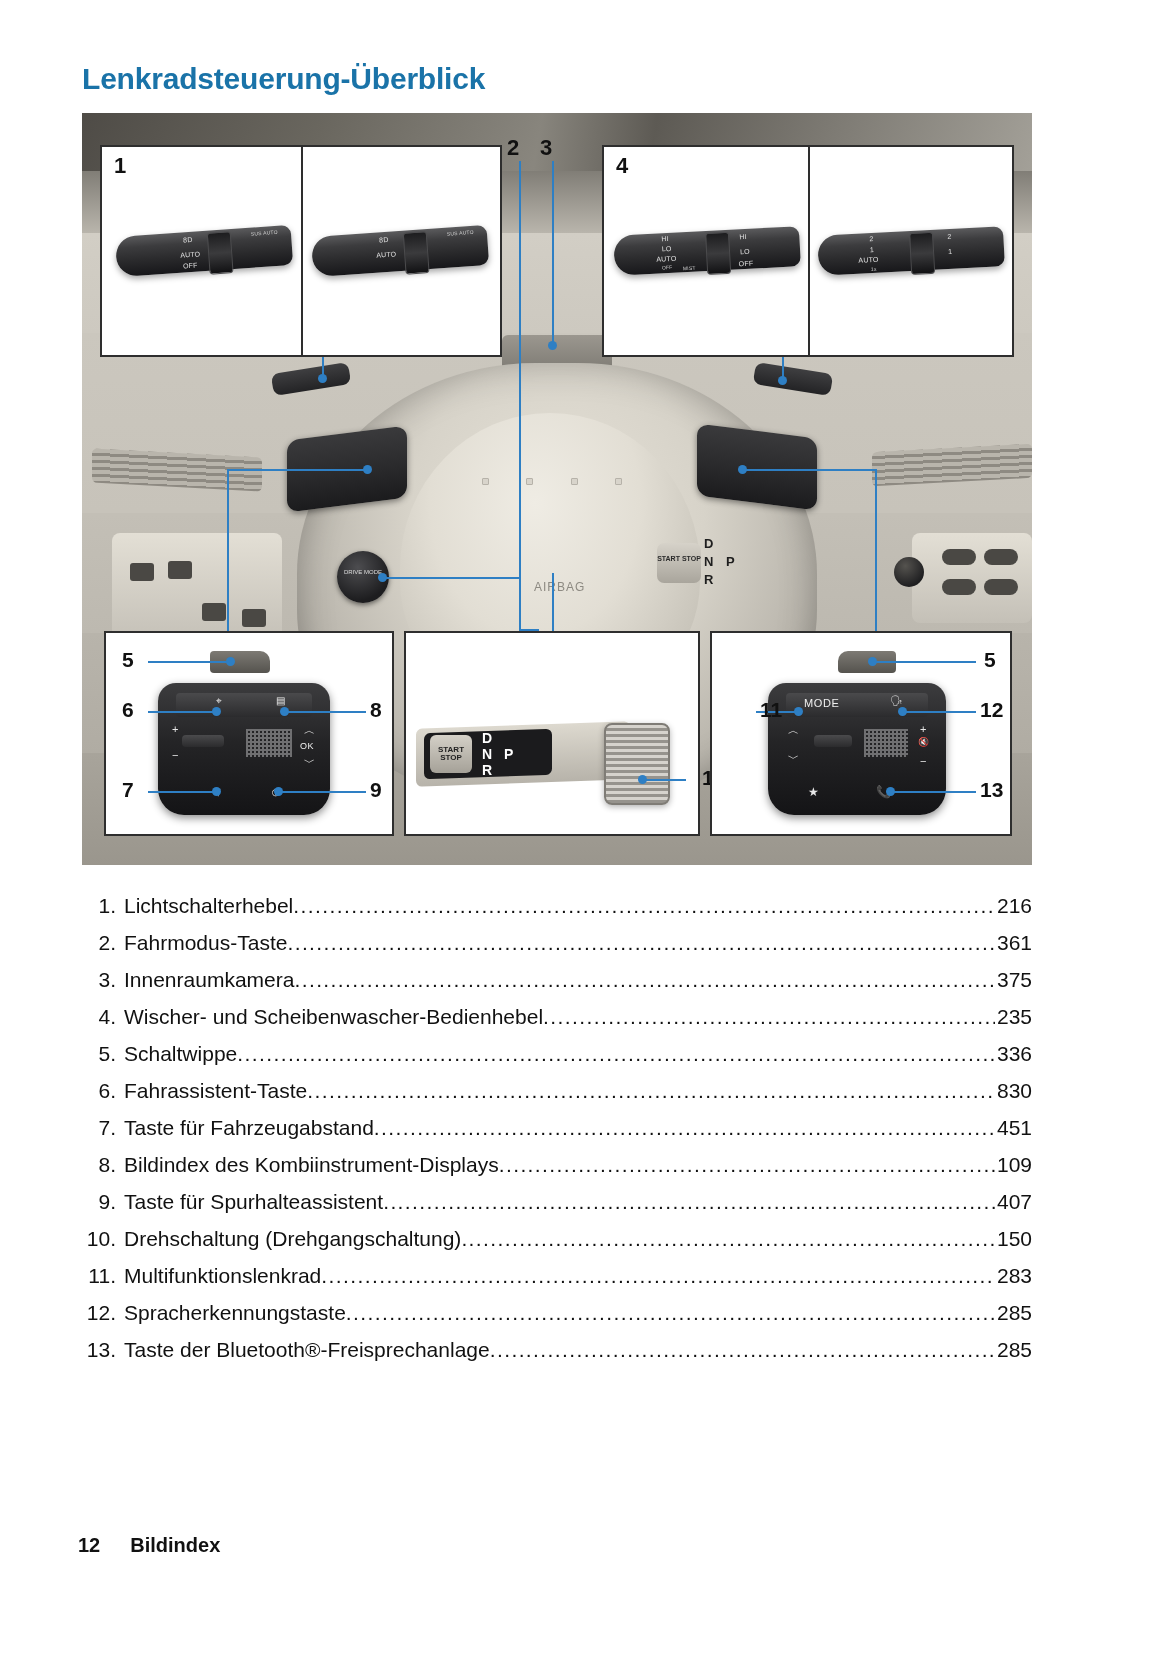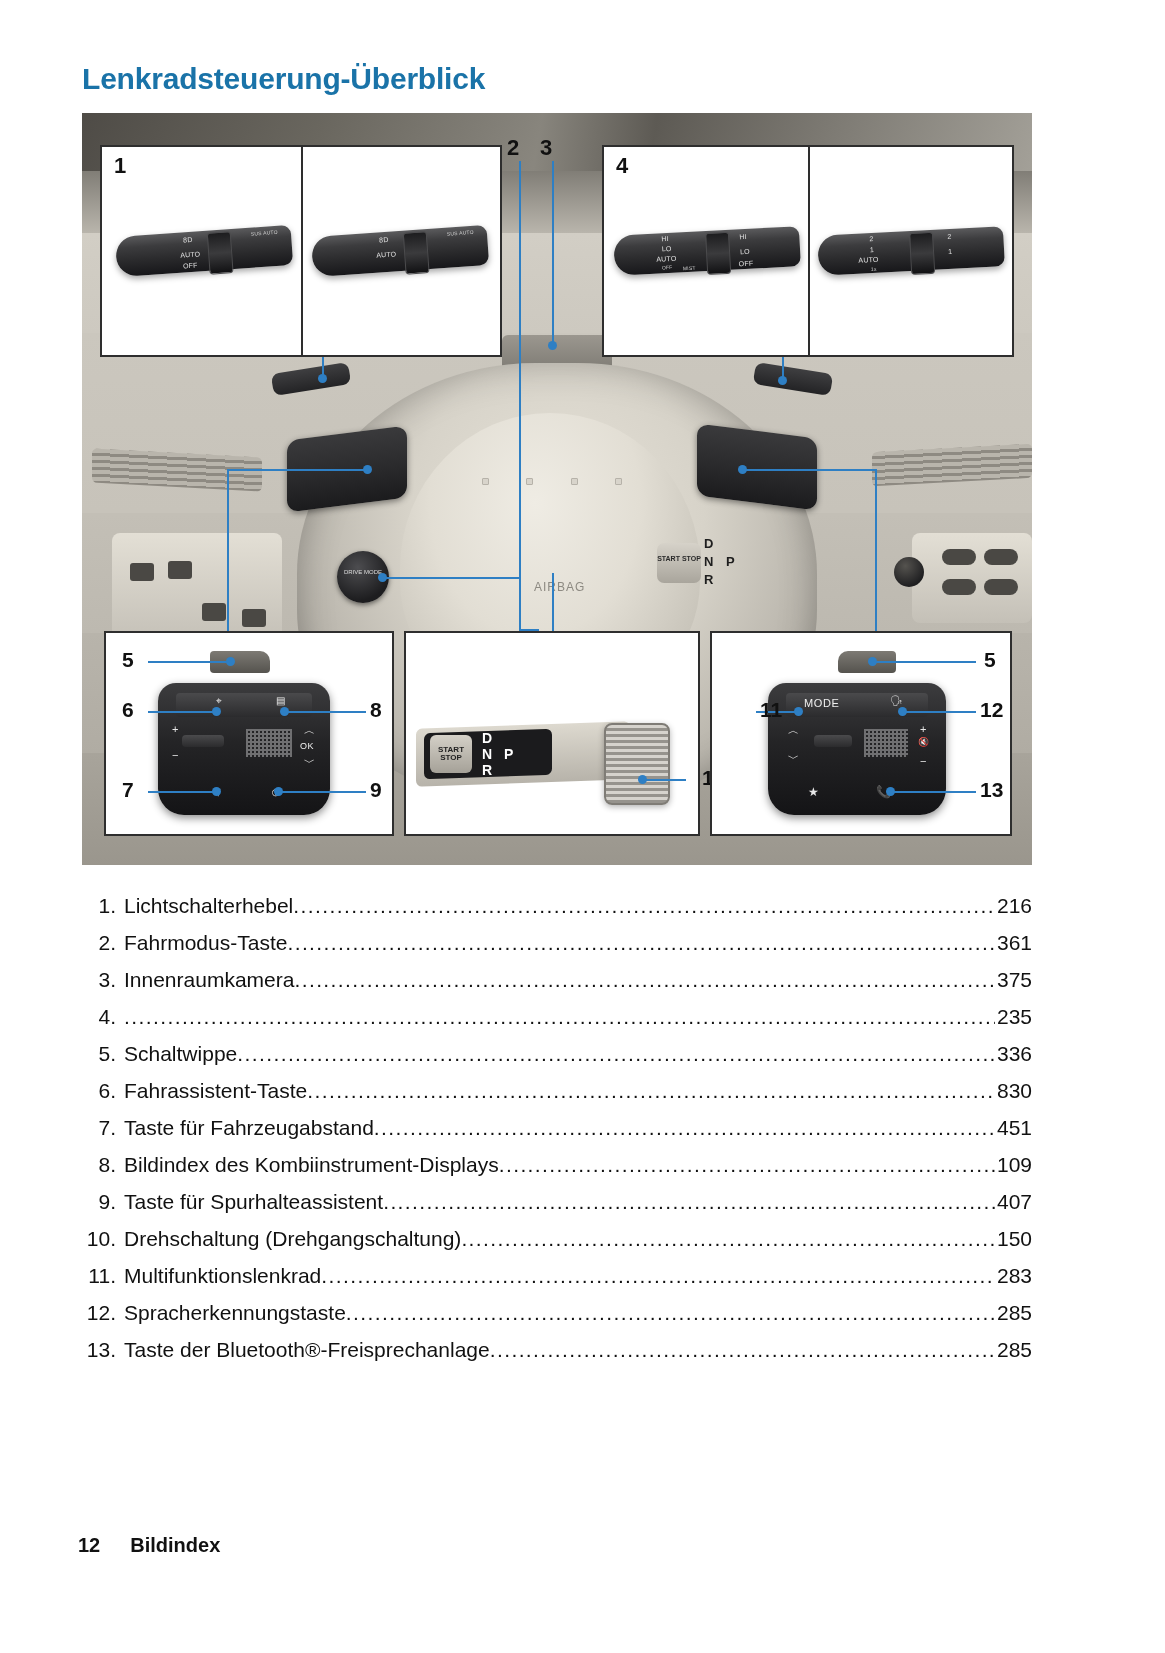--- a/index.html
+++ b/index.html
@@ -532,20 +532,21 @@
       <span class="toc-page">361</span>
     </div>
     <div class="toc-row">
       <span class="toc-idx">3.</span>
       <span class="toc-label">Innenraumkamera</span>
       <span class="toc-dots">............................................................................................................................................................................................................................</span>
       <span class="toc-page">375</span>
     </div>
     <div class="toc-row">
       <span class="toc-idx">4.</span>
+      <span class="toc-label">Wischer- und Scheibenwascher-Bedienhebel</span>
       <span class="toc-dots">............................................................................................................................................................................................................................</span>
       <span class="toc-page">235</span>
     </div>
     <div class="toc-row">
       <span class="toc-idx">5.</span>
       <span class="toc-label">Schaltwippe</span>
       <span class="toc-dots">............................................................................................................................................................................................................................</span>
       <span class="toc-page">336</span>
     </div>
     <div class="toc-row">

